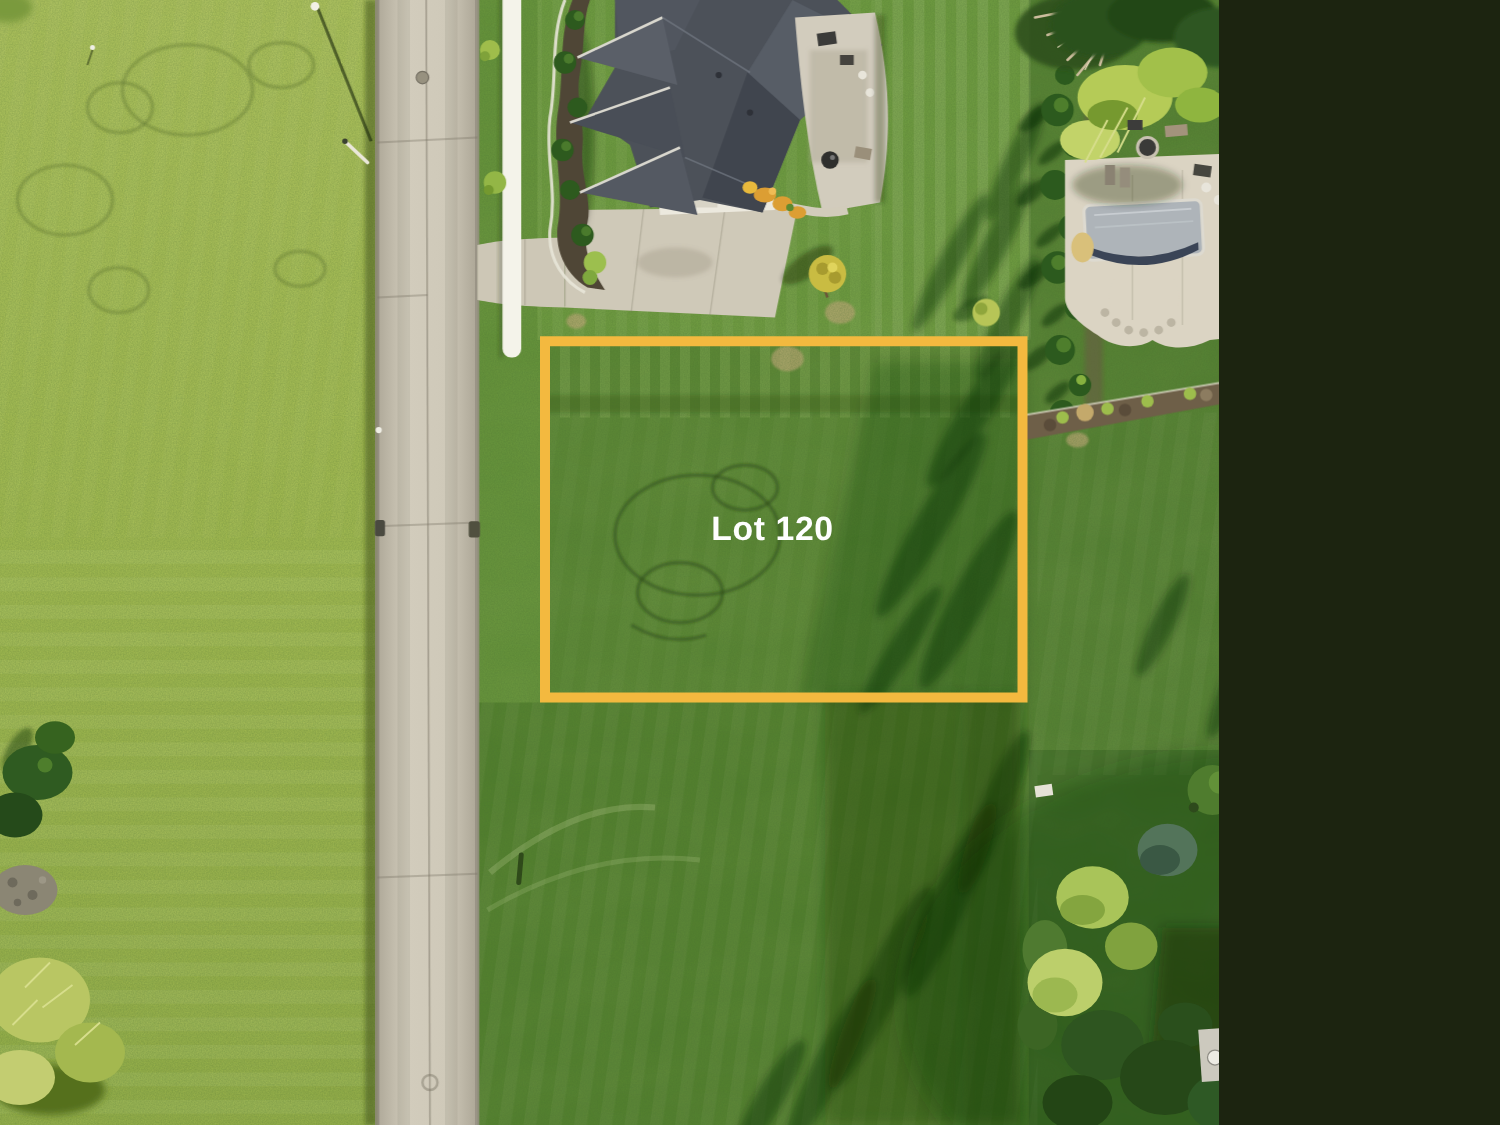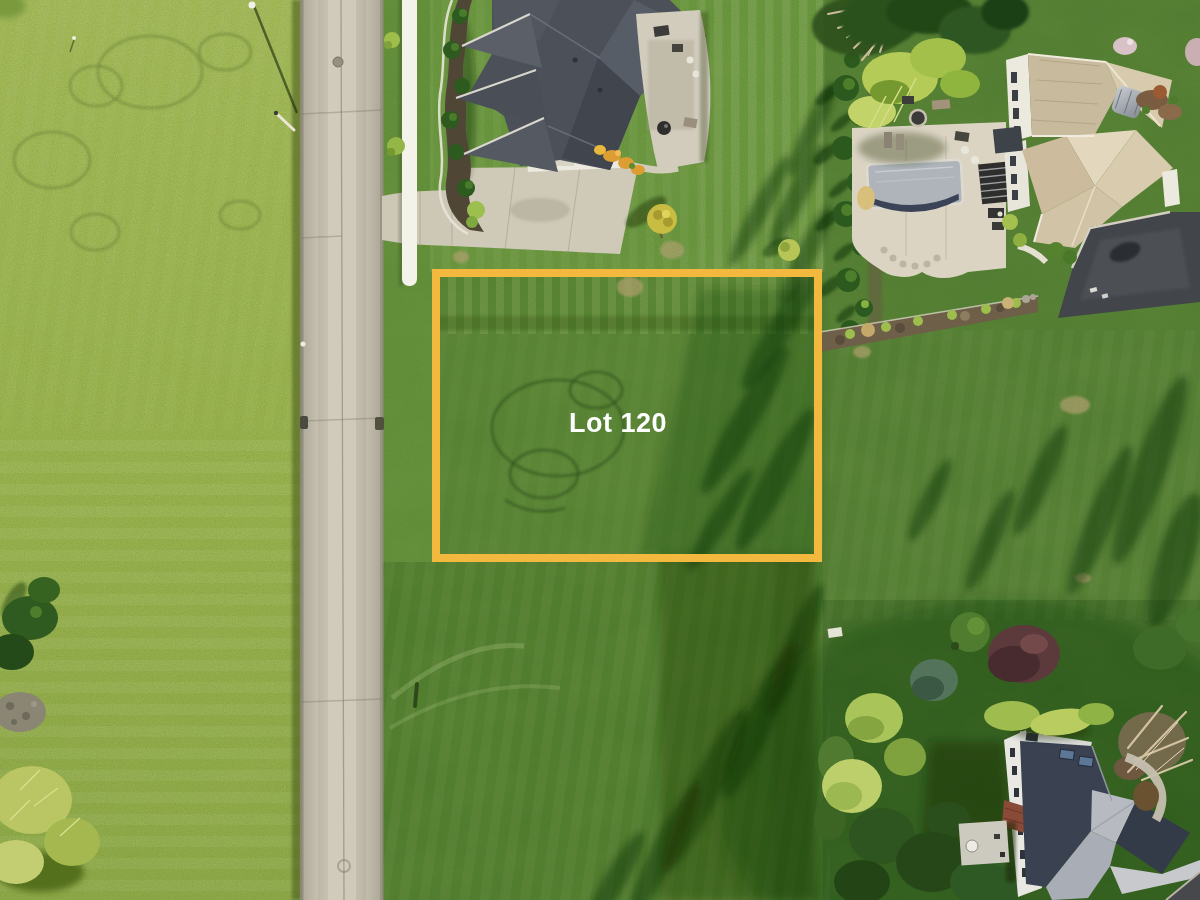--- a/index.html
+++ b/index.html
@@ -1,16 +1,16 @@
 <!DOCTYPE html>
 <html><head>
 <meta charset="utf-8">
 <style>
   html,body{margin:0;padding:0;background:#1c2410;}
-  .stage{position:relative;width:1200px;height:900px;overflow:hidden;font-family:"Liberation Sans",sans-serif;}
+  .stage{position:relative;width:975px;height:900px;overflow:hidden;font-family:"Liberation Sans",sans-serif;}
   .stage svg{display:block;}
   text.lot-label{font-family:"Liberation Sans","DejaVu Sans",sans-serif;font-weight:700;letter-spacing:0.5px;}
 </style>
 </head>
 <body>
 
 <div class="stage">
 <svg width="1200" height="900" viewBox="0 0 1200 900" xmlns="http://www.w3.org/2000/svg">
 <defs>
   <linearGradient id="leftGrad" x1="0" y1="0" x2="0" y2="1">

